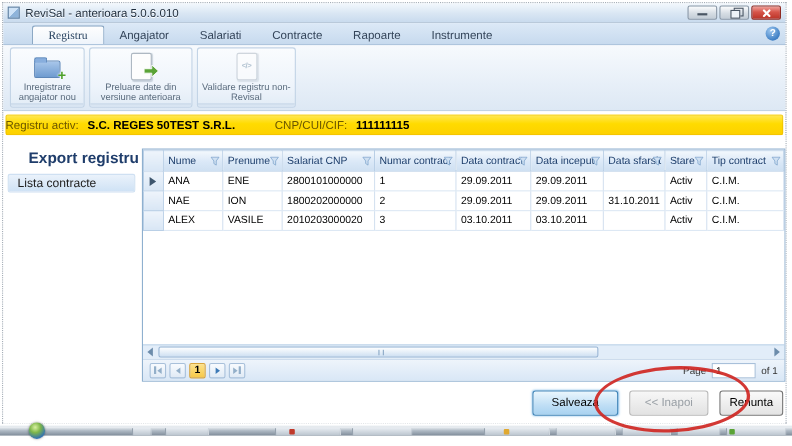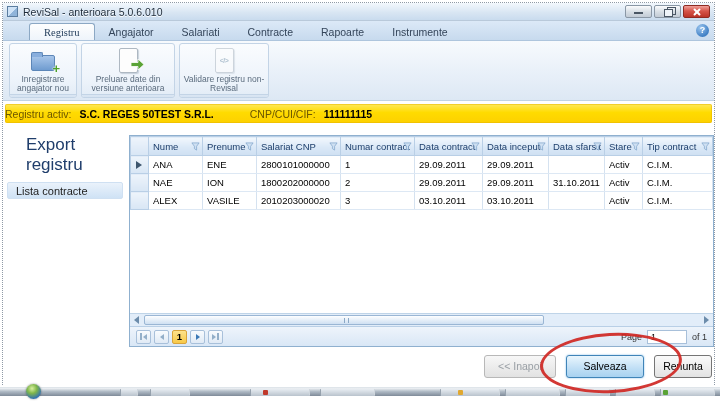--- a/index.html
+++ b/index.html
@@ -67,21 +67,21 @@
           background:linear-gradient(#ffe95c,#ffdb00 45%,#fdd000);
           display:flex; align-items:center; font-size:10.5px; 
           box-shadow:inset 0 0 0 1px rgba(230,180,0,.5); }
   .ybar .lbl  { color:#6b5600; margin-right:8px; }
   .ybar .bold { color:#000; font-weight:bold; }
   .ybar .gap  { width:36px; }
 
   
   .content { position:relative; height:262px; background:#fff; }
   .sidebar { position:absolute; left:0; top:0; width:124px; height:100%; }
-  .sb-head { margin:12px 0 0 10px; font-size:17px; font-weight:normal; color:#1f3d6b;padding-left:13px; }
+  .sb-head { margin:12px 0 0 10px; font-size:14px; font-weight:bold; color:#1f3d6b;padding-left:13px; }
   .sb-item { margin:7px 4px 0 4px; height:17px; line-height:16px; padding-left:8px; font-size:11px; color:#222;
              background:linear-gradient(#eaf2fb,#cfe2f5); border:1px solid #cfe0f2; border-radius:2px; }
 
   
   .grid { position:absolute; left:126px; top:12px; width:585px; height:212px;
           border:1px solid #8fb0cf; background:#fff; display:flex; flex-direction:column; }
   table.dg { border-collapse:collapse; table-layout:fixed; width:100%; font-size:9.5px; }
   .dg th { height:19px; font-weight:normal; text-align:left; padding:0 2px 0 4px; color:#1d3e6b;
            background:linear-gradient(#f3f8fd,#dae8f7 55%,#cfe0f2); border:1px solid #b9cfe6;
            white-space:nowrap; overflow:hidden; position:relative; }
@@ -334,22 +334,22 @@
             </div>
           <div class="pager-right">
             <span>Page</span>
             <input class="page-input" value="1" style="">
             <span>of 1</span>
           </div>
         </div>
       </div>
 
       <div class="btnrow">
+        <div class="fbtn save">Salveaza</div>
         <div class="fbtn back">&lt;&lt; Inapoi</div>
-        <div class="fbtn save">Salveaza</div>
         <div class="fbtn cancel">Renunta</div>
       </div>
     </div>
   </div>
 
   <div class="red-ellipse"></div>
 
   <div class="taskbar">
       <div class="tb-seg" style="left: 120px; width: 18px;"></div>
       <div class="tb-seg" style="left: 150px; width: 40px;"></div>

